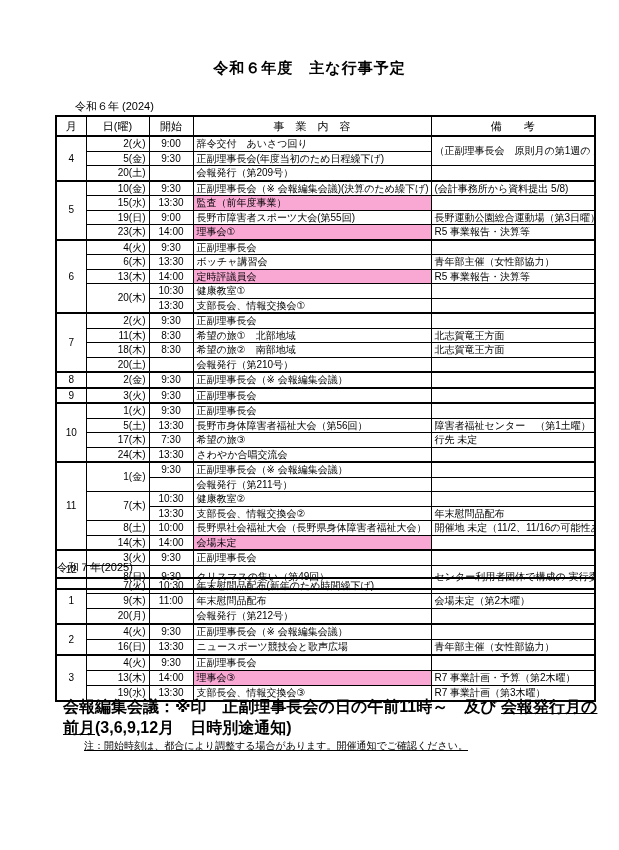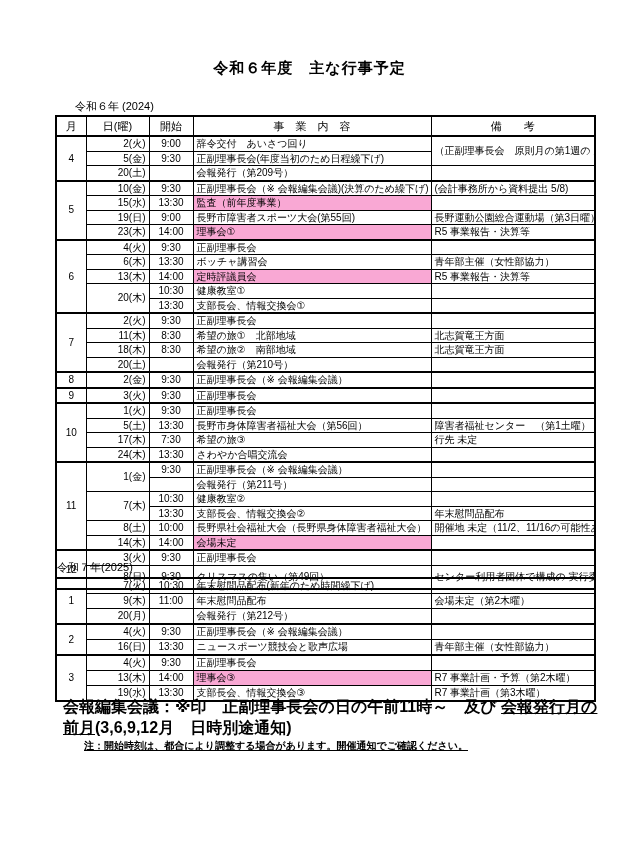--- a/index.html
+++ b/index.html
@@ -56,21 +56,21 @@
 
   .year2-label { position:absolute; left:57px; top:560px; font-size:11px; }
 
   .note1 {
     position:absolute; left:63px; top:697px; width:540px;
     font-size:16px; font-weight:bold;
   }
   .note1 .ul { text-decoration:underline; }
   .note2 {
     position:absolute; left:84px; top:739px;
-    font-size:10px; font-weight:bold; text-decoration:underline;
+    font-size:10px; font-weight:normal; text-decoration:underline;
   }
 </style>
 </head>
 <body>
 
 <div class="page">
 
   <div class="doc-title">令和６年度　主な行事予定</div>
 
   <div class="meta-row">

